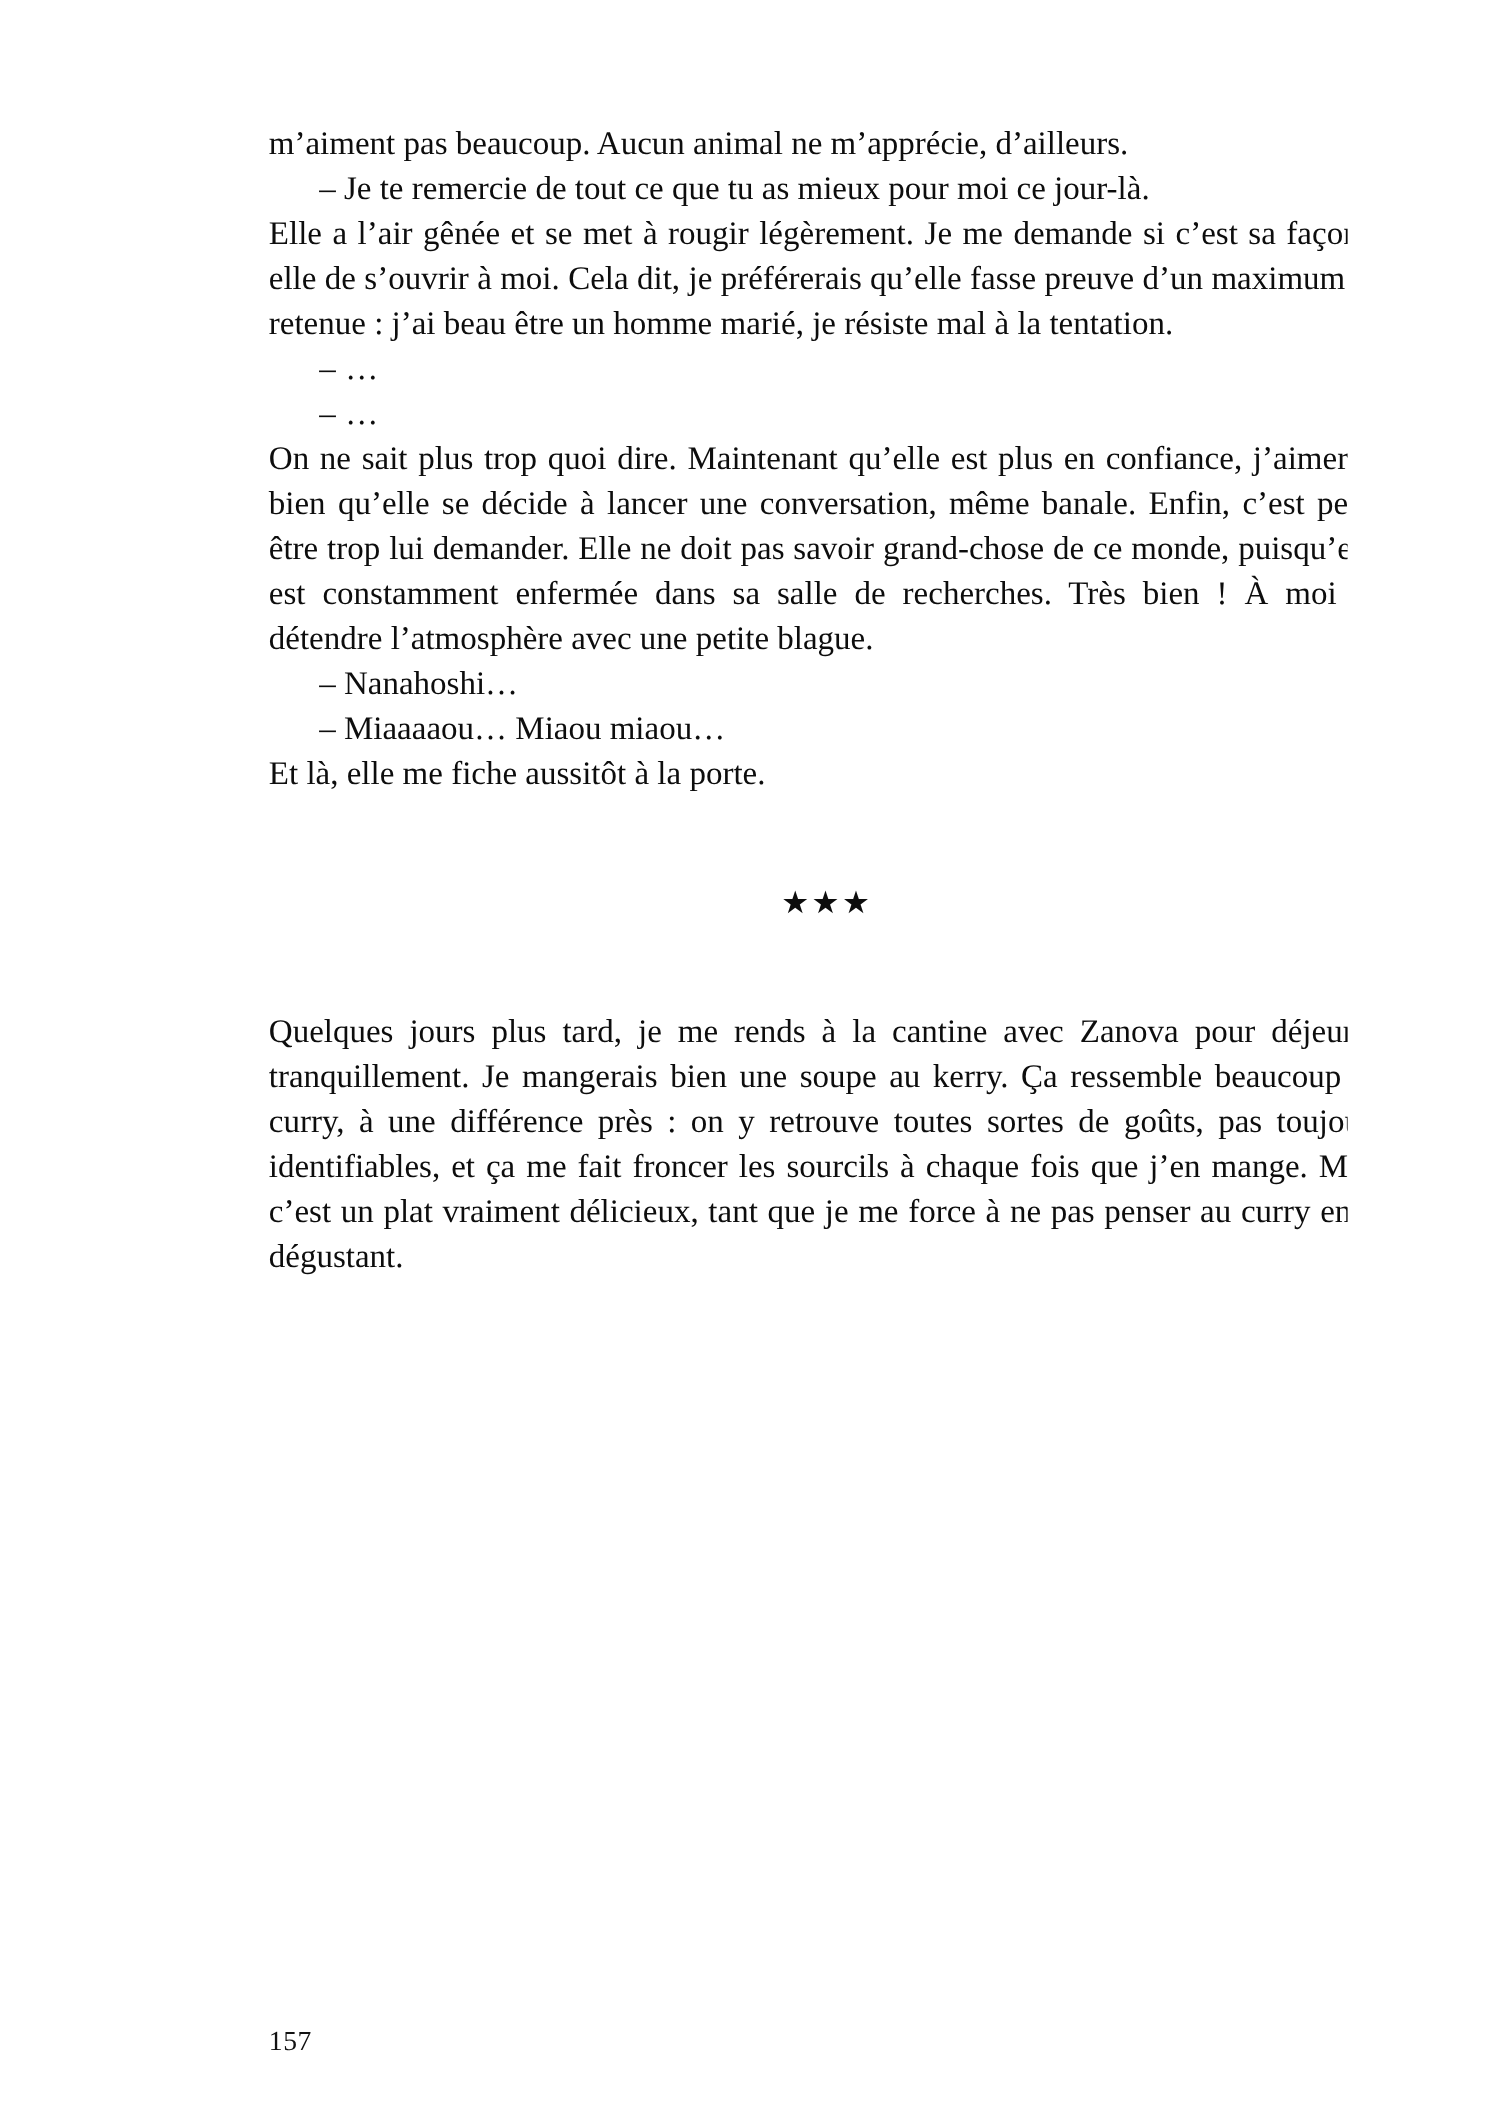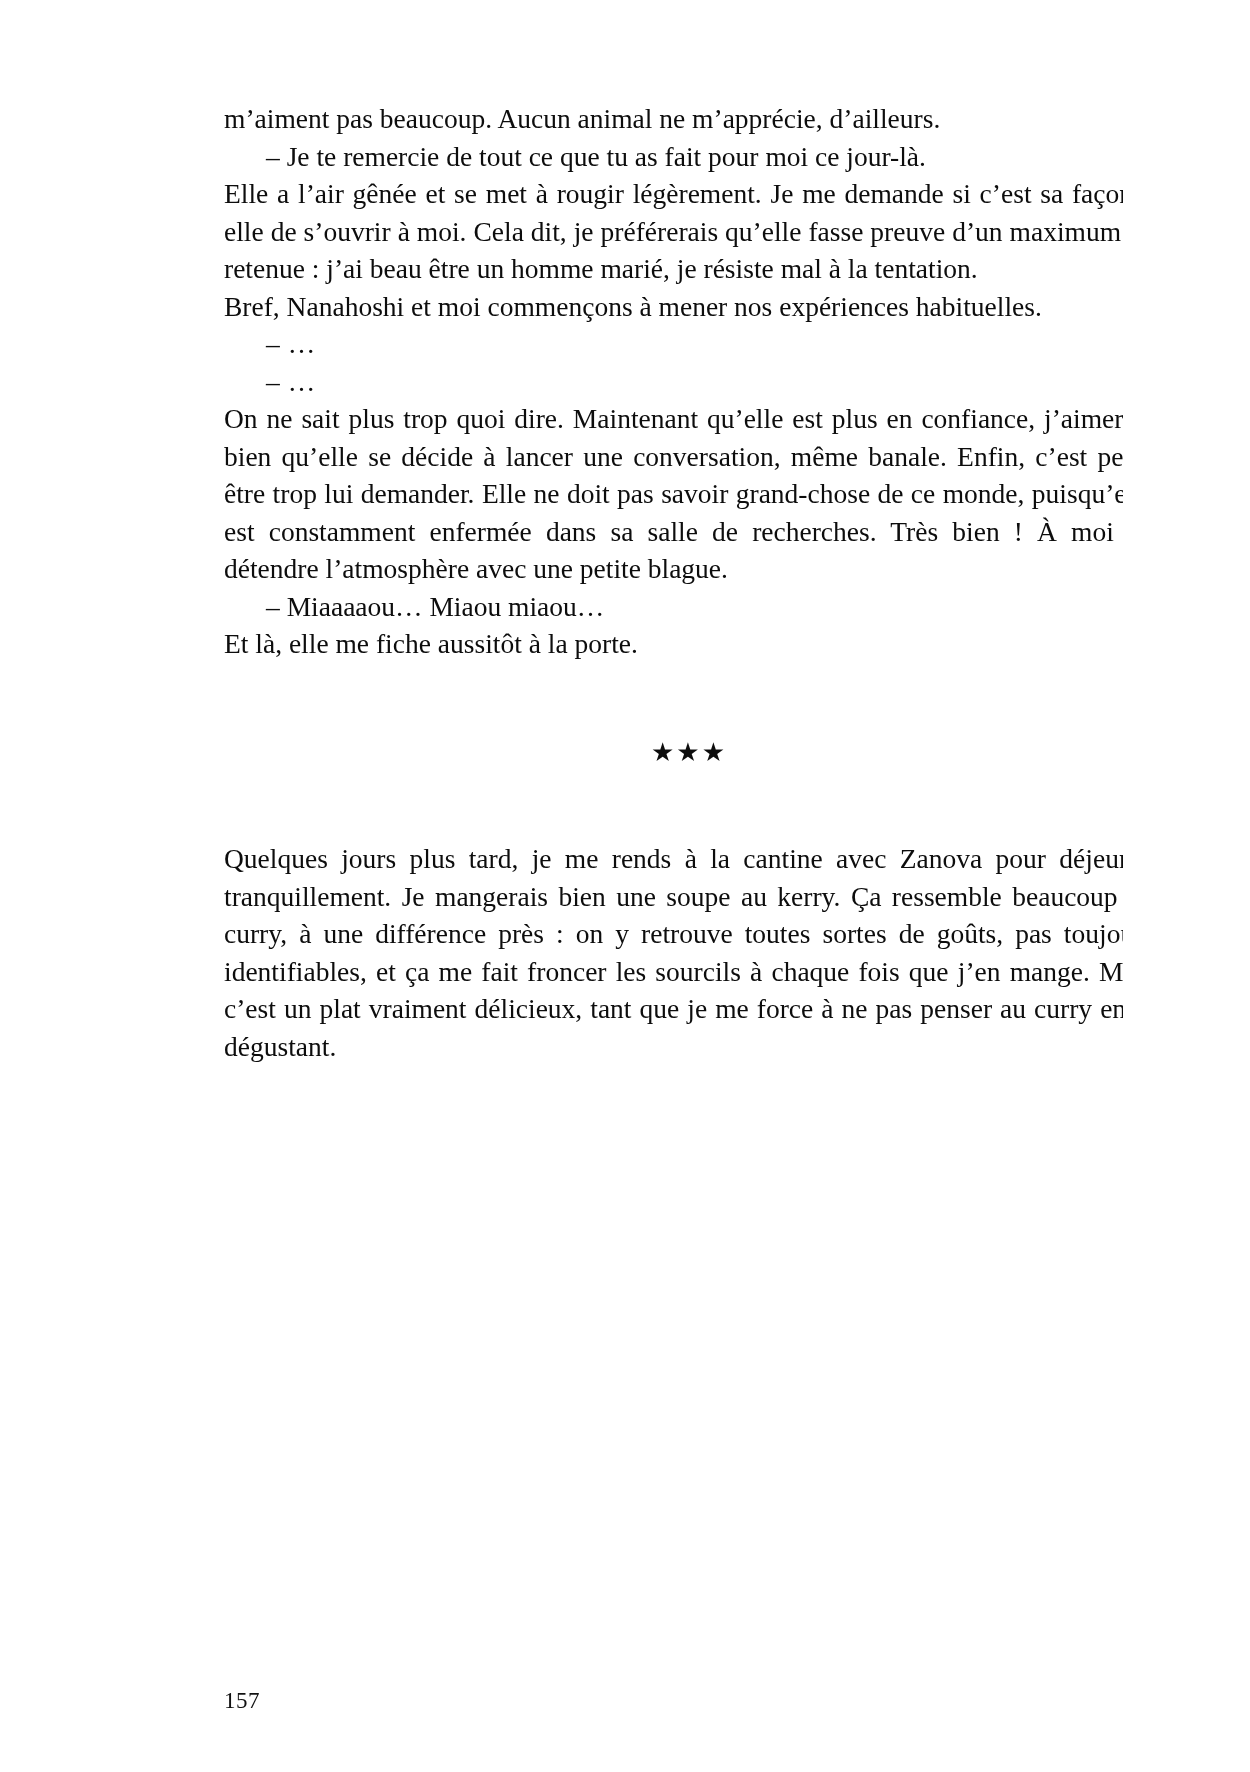--- a/index.html
+++ b/index.html
@@ -67,32 +67,32 @@
 </head>
 <body>
 
 <div class="page">
 
   <div class="text-column">
 
     <p class="para">m’aiment pas beaucoup. Aucun animal ne m’apprécie, d’ailleurs.</p>
 
 
-    <p class="dialogue">– Je te remercie de tout ce que tu as fait pour moi ce jour-là.</p>
+    <p class="dialogue">– Je te remercie de tout ce que tu as mieux pour moi ce jour-là.</p>
 
     <p class="para">Elle a l’air gênée et se met à rougir légèrement. Je me demande si c’est sa façon à elle de s’ouvrir à moi. Cela dit, je préférerais qu’elle fasse preuve d’un maximum de retenue : j’ai beau être un homme marié, je résiste mal à la tentation.</p>
 
-    <p class="para">Bref, Nanahoshi et moi commençons à mener nos expériences habituelles.</p>
 
     <p class="ellipsis-line nojust">– …</p>
 
     <p class="ellipsis-line nojust">– …</p>
 
     <p class="para">On ne sait plus trop quoi dire. Maintenant qu’elle est plus en confiance, j’aimerais bien qu’elle se décide à lancer une conversation, même banale. Enfin, c’est peut-être trop lui demander. Elle ne doit pas savoir grand-chose de ce monde, puisqu’elle est constamment enfermée dans sa salle de recherches. Très bien ! À moi de détendre l’atmosphère avec une petite blague.</p>
 
+    <p class="dialogue nojust">– Nanahoshi…</p>
 
 
     <p class="dialogue nojust">– Miaaaaou… Miaou miaou…</p>
 
     <p class="para nojust">Et là, elle me fiche aussitôt à la porte.</p>
 
     <div class="scene-break">★★★</div>
 
     <div class="section-two">
       <p class="para">Quelques jours plus tard, je me rends à la cantine avec Zanova pour déjeuner tranquillement. Je mangerais bien une soupe au kerry. Ça ressemble beaucoup au curry, à une différence près : on y retrouve toutes sortes de goûts, pas toujours identifiables, et ça me fait froncer les sourcils à chaque fois que j’en mange. Mais c’est un plat vraiment délicieux, tant que je me force à ne pas penser au curry en le dégustant.</p>

